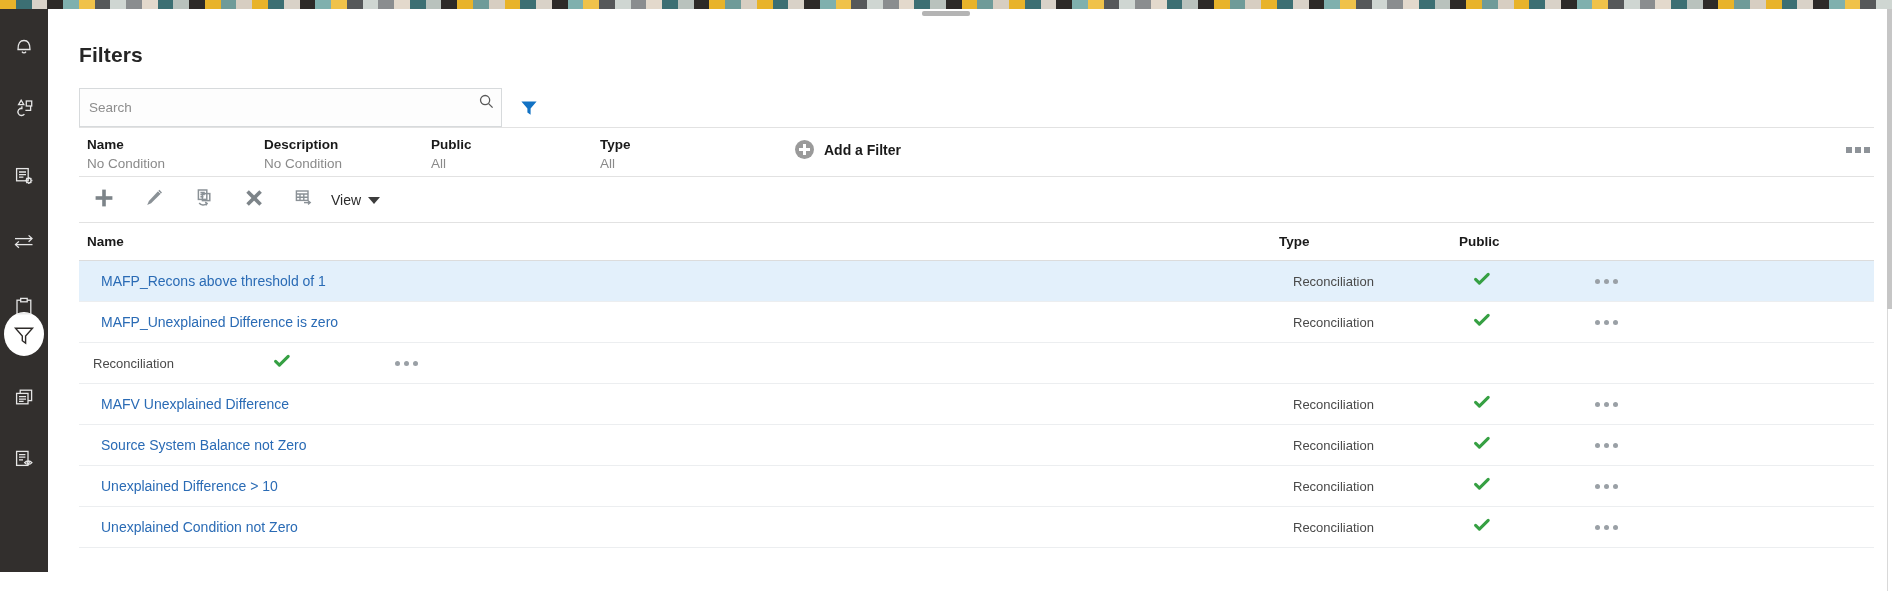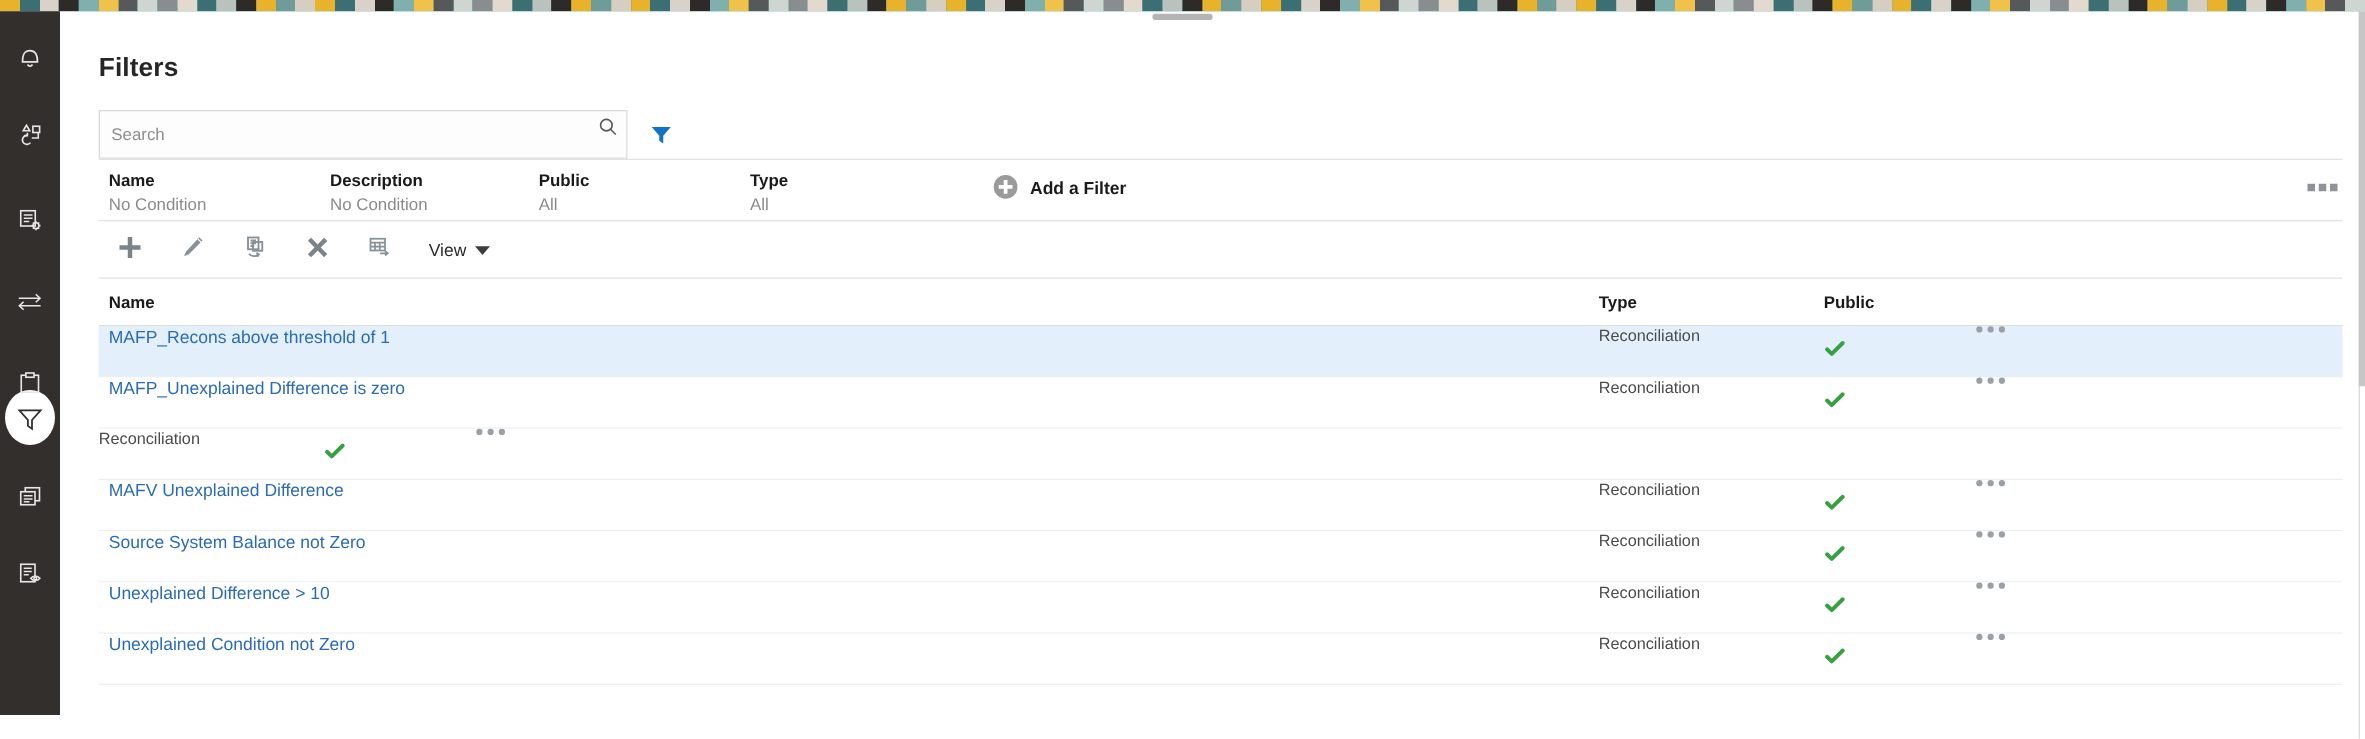--- a/index.html
+++ b/index.html
@@ -239,21 +239,21 @@
   }
   .tb-btn {
     width: 50px;
     height: 40px;
     display: flex;
     align-items: center;
     justify-content: center;
     cursor: pointer;
   }
   .tb-view {
-    margin-left: 14px;
+    margin-left: 2px;
     display: flex;
     align-items: center;
     gap: 7px;
     cursor: pointer;
     font-size: 14px;
     color: #2b2b2b;
   }
   .caret-dn {
     width: 0; height: 0;
     border-left: 6px solid transparent;
@@ -280,22 +280,24 @@
     color: #1a1a1a;
   }
   .col-name { width: 1200px; padding-left: 8px; }
   .col-type { width: 180px; }
   .col-public { width: 120px; }
   .col-menu  { width: 100px; }
 
   .tbl-row {
     height: 41px;
     display: flex;
+    align-items: center;
     border-bottom: 1px solid #eceef0;
     background: #ffffff;
+    padding-left: 14px;
   }
   .tbl-row.selected { background: #e3f0fb; }
   .tbl-row .name-link {
     font-size: 14px;
     color: #2a6bb5;
     cursor: pointer;
   }
   .tbl-row .type-cell {
     font-size: 13px;
     color: #4a4a4a;

